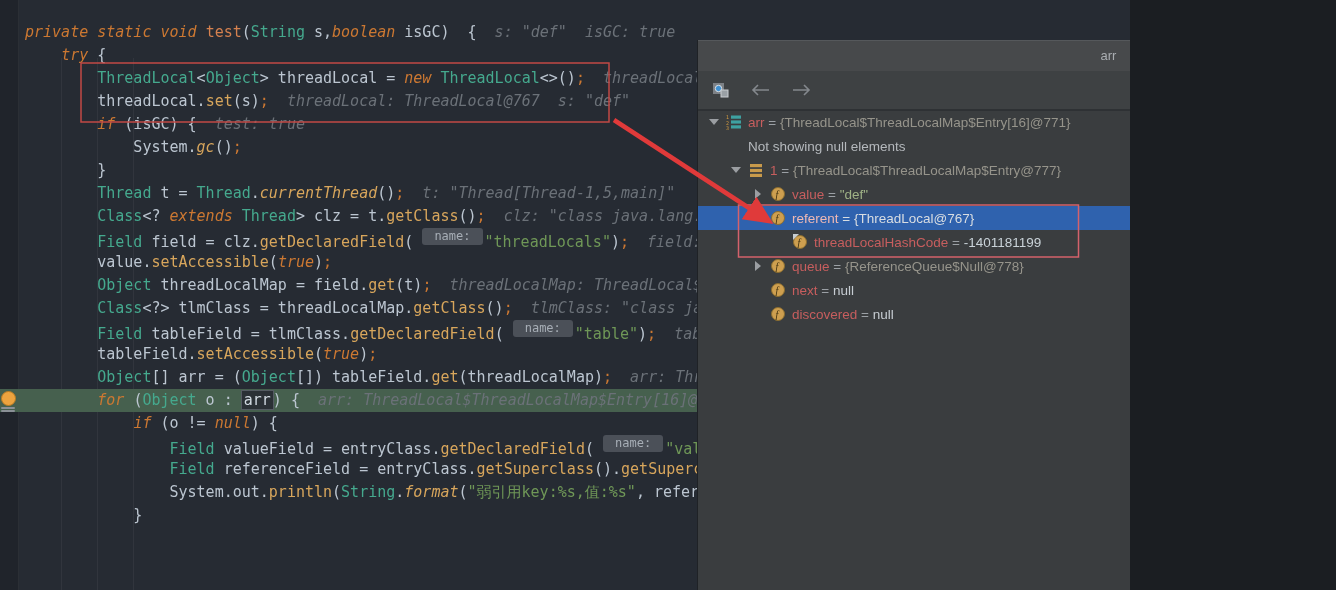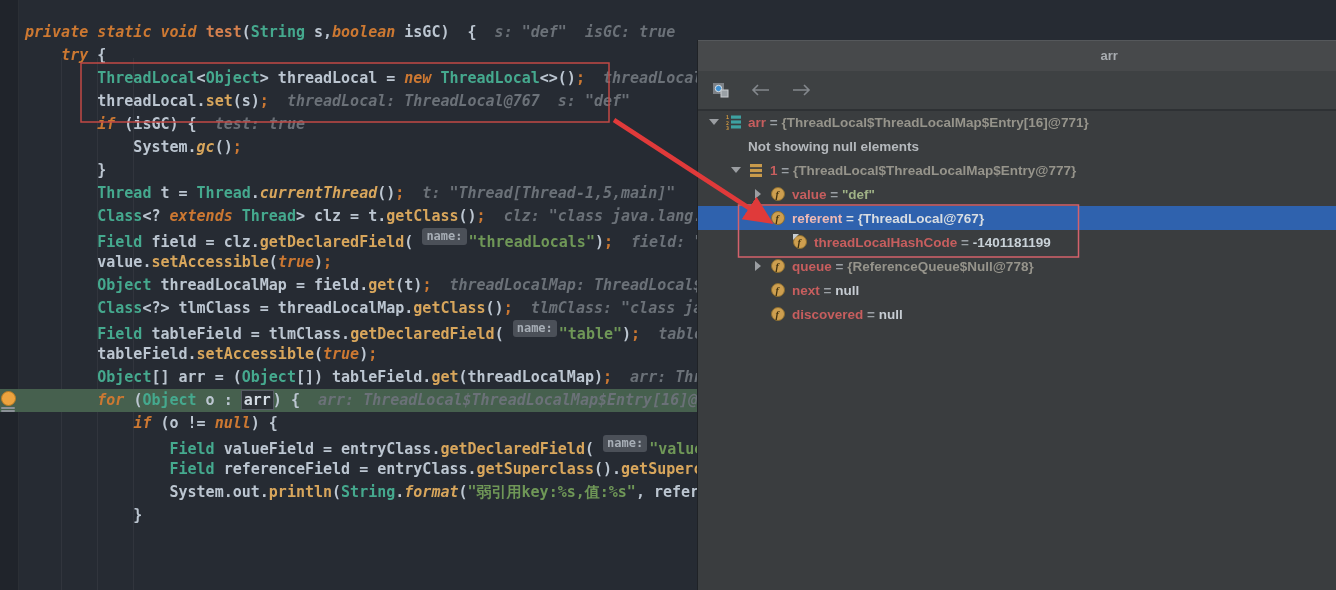--- a/index.html
+++ b/index.html
@@ -1,37 +1,37 @@
 <!DOCTYPE html>
 <html><head>
 <meta charset="utf-8">
 <style>
   html,body{margin:0;padding:0;background:#1b1e22;}
-  #app{position:relative;width:1336px;height:590px;overflow:hidden;background:#22c55e;
-       font-family:"Liberation Sans",sans-serif;font-weight:bold;}
+  #app{position:relative;width:1130px;height:590px;overflow:hidden;background:#22c55e;
+       font-family:"Liberation Sans",sans-serif;}
 
   
   #editor{position:absolute;inset:0;background:#262b33;}
   #gutter{position:absolute;left:0;top:0;width:18px;height:590px;background:rgba(0,0,0,.14);
           border-right:1px solid rgba(255,255,255,.05);}
   .iguide{position:absolute;top:58px;bottom:0;width:1px;background:rgba(255,255,255,.05);}
   #lines{position:absolute;left:0;top:21px;width:1336px;
          font-family:"DejaVu Sans Mono",monospace;font-size:15px;}
   .line{height:23px;line-height:23px;white-space:pre;padding-left:25px;}
   .line.hl{background:#46604e;}
   .tk-k{color:#cc7832;font-style:italic}
   .tk-fn{color:#d5814f}
   .tk-t{color:#45a98e}
   .tk-m{color:#d8a65c}
   .tk-mi{color:#d8a65c;font-style:italic}
   .tk-s{color:#6f9757}
   .tk-p{color:#bcc6d1}
   .tk-sc{color:#cc7832}
   .tk-h{color:#6b7178;font-style:italic}
-  .tk-nb{background:#4b5058;color:#a7aeb6;border-radius:3px;padding:0 4px;font-size:12px;
+  .tk-nb{background:#4b5058;color:#a7aeb6;border-radius:3px;padding:0 12px;font-size:12px;
          display:inline-block;line-height:17px;vertical-align:middle;margin:0 2px 12px 0;font-style:normal}
   .tk-sel{background:#2b3036;box-shadow:0 0 0 1px #555b63;color:#d2dae2;padding:0 2px}
   #exec-icon{position:absolute;left:1px;top:391px;width:14px;height:18px;cursor:pointer}
   #exec-icon .dot{width:13px;height:13px;border-radius:50%;background:#eca33f;border:1px solid #b97c23}
   #exec-icon .bar{height:2px;background:#8a9096;margin-top:1px;border-radius:1px}
 
   
   #panel{position:absolute;left:697px;top:40px;width:639px;height:550px;background:#3a3d3f;
          border-left:1px solid #1f2226;}
   #panel-title{height:30px;background:#47494b;border-top:1px solid #55585b;position:relative;}

